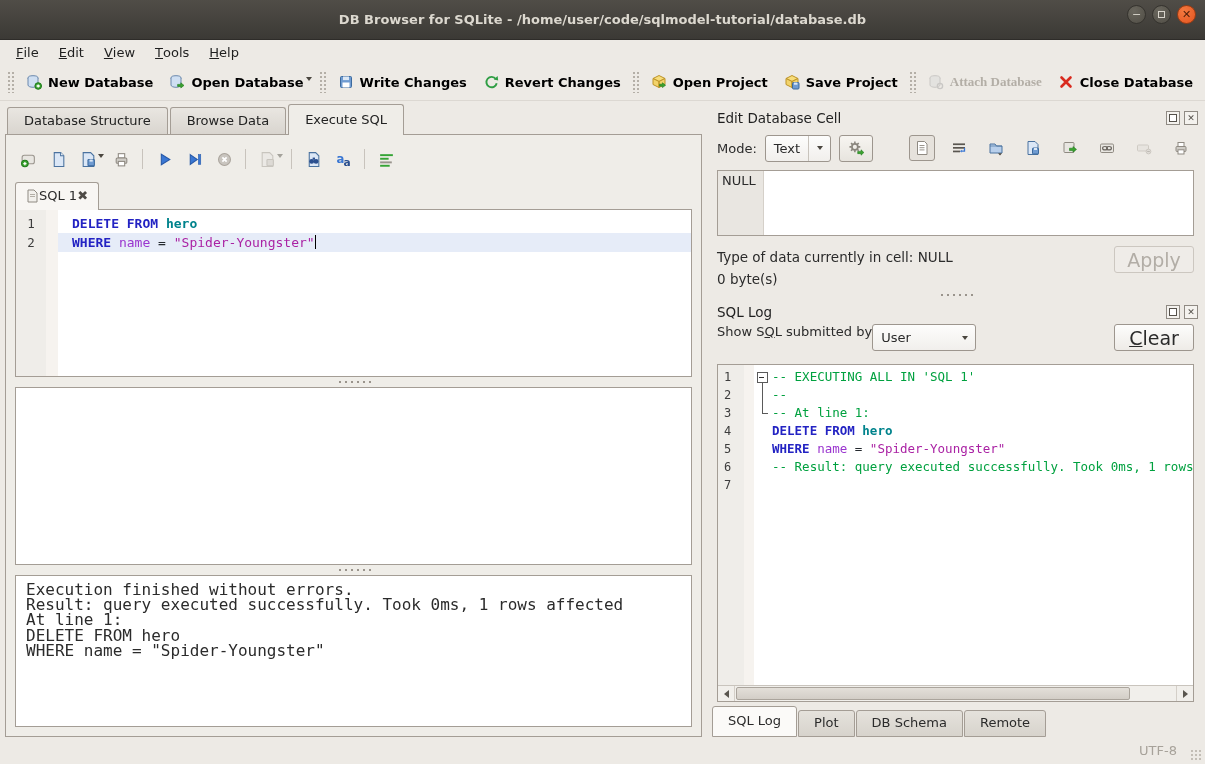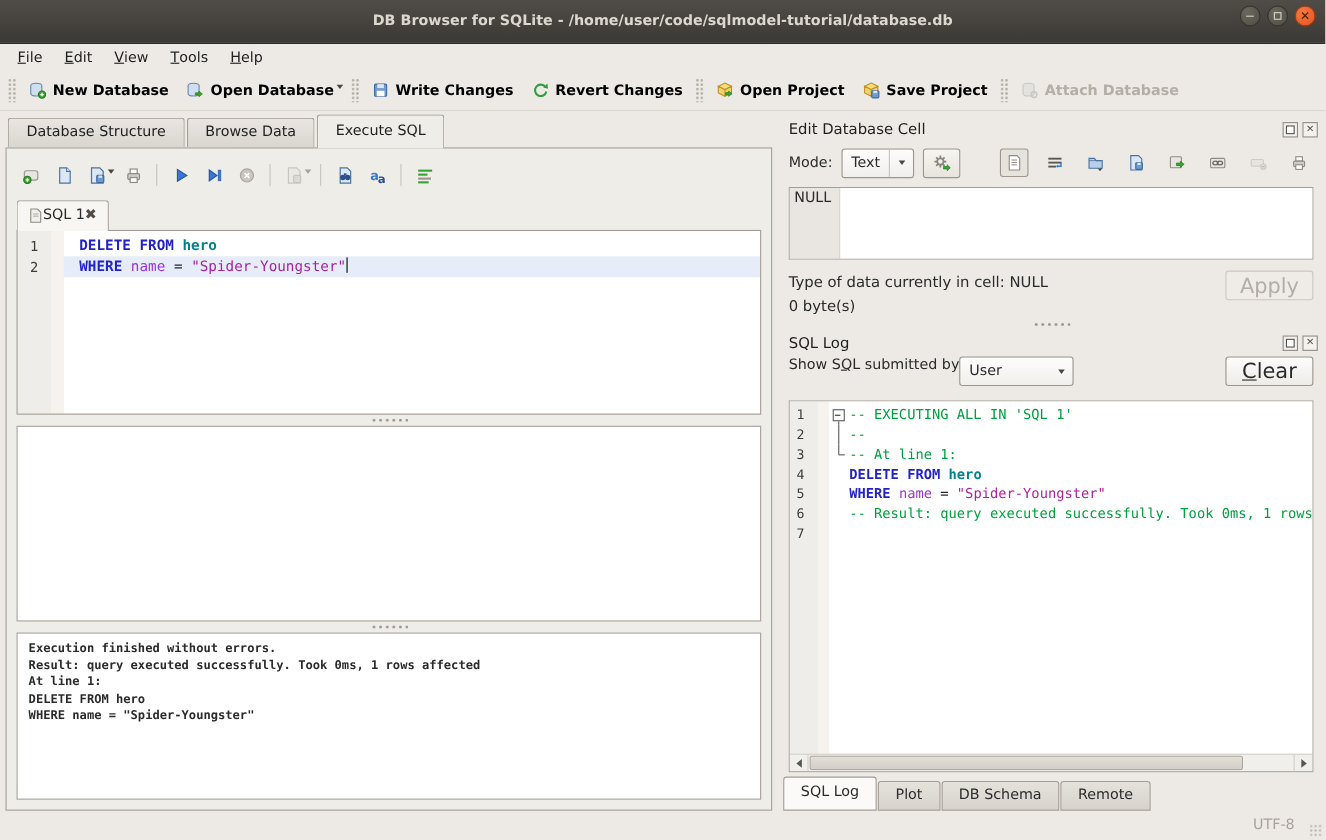--- a/index.html
+++ b/index.html
@@ -26,21 +26,21 @@
   .menubar { height:24px; display:flex; align-items:stretch; padding-left:6px; background:#edeae5; flex:0 0 auto; }
   .menu-item { padding:3px 10px; display:flex; align-items:center; color:#1f1f1f; }
 
   
   .toolbar { height:37px; display:flex; align-items:center; background:#edeae5; flex:0 0 auto;
              padding:0 4px; border-bottom:1px solid #dcd8d2; }
   .tb-handle { width:8px; height:22px; margin:0 3px;
      background:radial-gradient(circle,#b4afa7 1px,transparent 1.3px); background-size:4px 4px; }
   .tb-btn { display:flex; align-items:center; gap:6px; padding:5px 8px; font-weight:600;
             color:#000000; border-radius:3px; }
-  .tb-btn.disabled { color:#b3aea6; }
+  .tb-btn.disabled { color:#b3aea6;font-family:Liberation Serif, serif; }
   .tb-btn.disabled svg { opacity:.45; filter:grayscale(1); }
   .tb-drop { width:10px; display:flex; align-items:flex-end; padding-bottom:7px; margin-left:-6px; }
   .caret { width:0; height:0; border-left:3.5px solid transparent; border-right:3.5px solid transparent;
            border-top:4px solid #4a463f; }
 
   
   .main { flex:1; display:flex; padding:2px 5px 0 5px; gap:9px; min-height:0; }
 
   
   .left { width:697px; display:flex; flex-direction:column; min-height:0; }
@@ -71,21 +71,21 @@
   .code-row .code { flex:1; padding-left:14px; white-space:pre; }
   .code-row.current .code { background:#e6ecf8; }
   .cursor { display:inline-block; width:1.5px; height:14px; background:#000; vertical-align:-2px; }
 
   .vsplit { height:10px; display:flex; align-items:center; justify-content:center; }
   .dots { width:34px; height:4px;
           background:radial-gradient(circle,#9a948c 1.1px,transparent 1.3px); background-size:6px 4px; }
 
   .results { flex:1; min-height:40px; }
   .messages { height:152px; padding:6px 10px; font-family:"DejaVu Sans Mono","Liberation Mono",monospace;
-              font-size:11px; line-height:15.2px; white-space:pre; overflow:hidden;font-weight:bold; }
+              font-size:16px; line-height:15.2px; white-space:pre; overflow:hidden; }
 
   
   .right { flex:1; display:flex; flex-direction:column; min-width:0; padding-top:3px; }
   .dock-header { height:24px; display:flex; align-items:center; padding:0 2px 0 6px; }
   .dock-title { flex:1; font-size:13.5px; color:#1f1f1f; }
   .dock-icons { display:flex; gap:4px; }
   .dock-ic { width:14px; height:14px; border:1px solid #8f8a83; background:#f4f2ee; position:relative;
              display:flex; align-items:center; justify-content:center; font-size:9px; color:#55514b; }
   .dock-ic.float::after { content:""; position:absolute; top:2px; right:2px; width:6px; height:6px;
                           border:1px solid #55514b; background:#fff; }
@@ -256,20 +256,28 @@
     <div class="tb-handle"></div>
     <div class="tb-btn disabled">
       <span>
           <svg width="16" height="16" viewBox="0 0 16 16">
             <ellipse cx="7" cy="4" rx="5" ry="2.3" fill="#dcd9d4" stroke="#a39e96"></ellipse>
             <path d="M2 4v7c0 1.3 2.2 2.3 5 2.3s5-1 5-2.3V4" fill="#dcd9d4" stroke="#a39e96"></path>
             <circle cx="12" cy="12" r="2.6" fill="none" stroke="#a39e96" stroke-width="1.4"></circle>
           </svg>
         </span>
       <span>Attach Database</span>
+    </div>
+    <div class="tb-btn">
+      <span>
+          <svg width="16" height="16" viewBox="0 0 16 16">
+            <path d="M3.5 3.5l9 9M12.5 3.5l-9 9" stroke="#d92b1f" stroke-width="2.6" stroke-linecap="round"></path>
+          </svg>
+        </span>
+      <span>Close Database</span>
     </div>
   </div>
 
   <div class="main">
 
     <div class="left">
       <div class="tabbar">
         <div class="tab">Database Structure</div>
         <div class="tab">Browse Data</div>
         <div class="tab active">Execute SQL</div>

